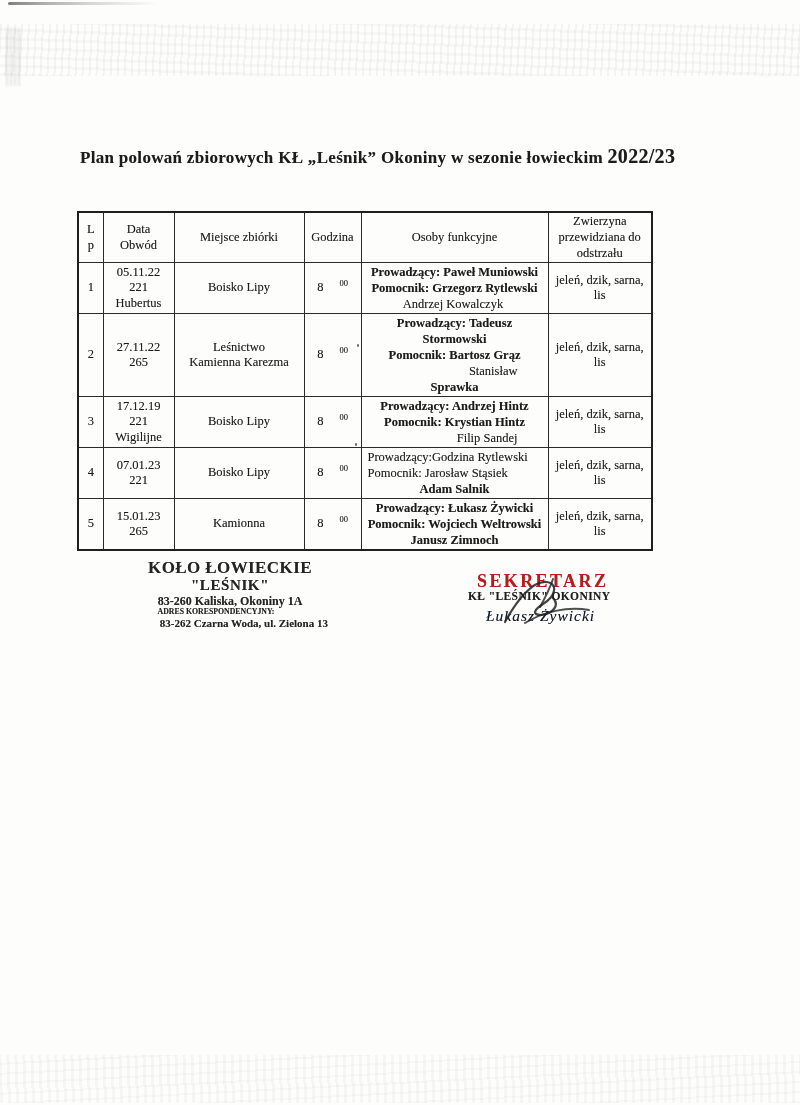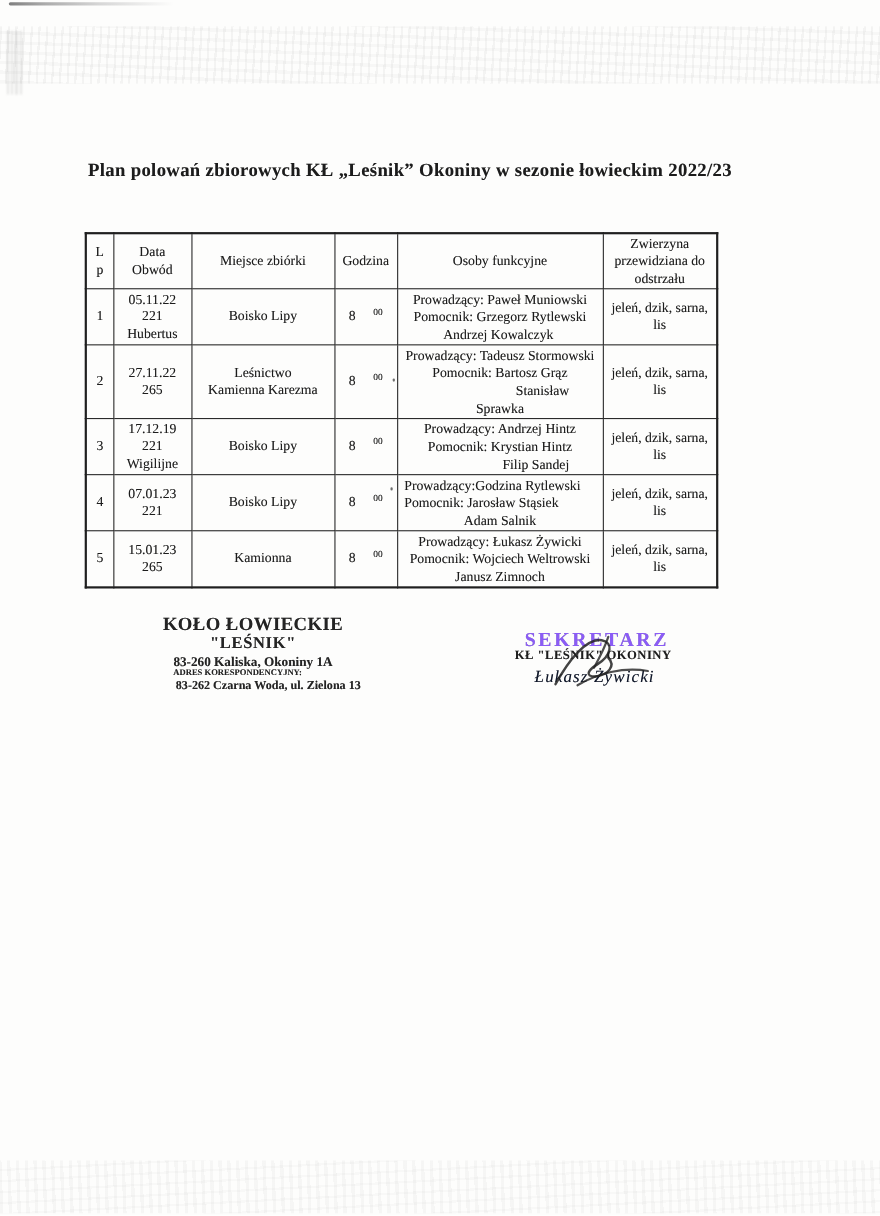--- a/index.html
+++ b/index.html
@@ -42,21 +42,21 @@
   }
   .ink-dot { position: absolute; width: 2px; height: 3px; background: #4a4a4a; opacity: .8; border-radius: 1px; }
   .dot1 { left: 357px; top: 344px; }
   .dot2 { left: 355px; top: 443px; }
 
   
   .title {
     position: absolute; left: 80px; top: 145px; width: 640px;
     font-weight: bold; font-size: 17px; letter-spacing: .3px; white-space: nowrap;
   }
-  .title .year { font-size: 17px; margin-top: 20px; }
+  .title .year { font-size: 20px; margin-top: 20px; }
 
   
   table.plan {
     position: absolute; left: 77px; top: 211px; width: 574px;
     border-collapse: collapse; table-layout: fixed;
     border: 2px solid #1f1f1f;
   }
   table.plan th, table.plan td {
     border: 1.5px solid #2a2a2a;
     font-size: 12.5px; font-weight: normal;
@@ -65,40 +65,40 @@
   }
   .pre { white-space: pre-line; }
   tr.hr { height: 46px; }
   tr.r1 { height: 48px; }
   tr.r2 { height: 65px; }
   tr.r3 { height: 42px; }
   tr.r4 { height: 41px; }
   tr.r5 { height: 42px; }
   .gsup { font-size: 8.5px; position: relative; top: -5px; letter-spacing: 0; margin-left: 16px; }
   .ol { line-height: 1.28; }
-  .al-c { text-align: center; }
+  .al-c { text-align: center; font-weight: bold; }
   .al-l { text-align: left; padding-left: 4px; }
   .al-r { text-align: center; padding-right: 3px; }
   .al-r28 { text-align: right; padding-right: 28px; }
 
   
   .club-stamp {
     position: absolute; left: 132px; top: 558px; width: 196px;
     text-align: center; color: #242424; font-weight: bold; line-height: 1.12;
   }
   .club-l1 { font-size: 17px; letter-spacing: .4px; }
   .club-l2 { font-size: 15px; letter-spacing: .6px; }
   .club-l3 { font-size: 12px; margin-top: 1px; }
   .club-l4 { font-size: 7.8px; transform: translateX(-14px); }
   .club-l5 { font-size: 11px; text-align: right; }
 
   
   .sek-title {
     position: absolute; left: 477px; top: 571px;
-    font-size: 18px; font-weight: bold; letter-spacing: 2.4px; color: #8b5cf6;
+    font-size: 18px; font-weight: bold; letter-spacing: 2.4px; color: #b91c1c;
   }
   .sek-org {
     position: absolute; left: 468px; top: 590px;
     font-size: 11.5px; font-weight: bold; letter-spacing: .4px; color: #1d1d1d;
   }
   .sek-sig {
     position: absolute; left: 486px; top: 607px;
     font-size: 15.5px; font-style: italic; letter-spacing: 1px; color: #0f172a;
   }
   .sig-svg { position: absolute; left: 495px; top: 570px; }

